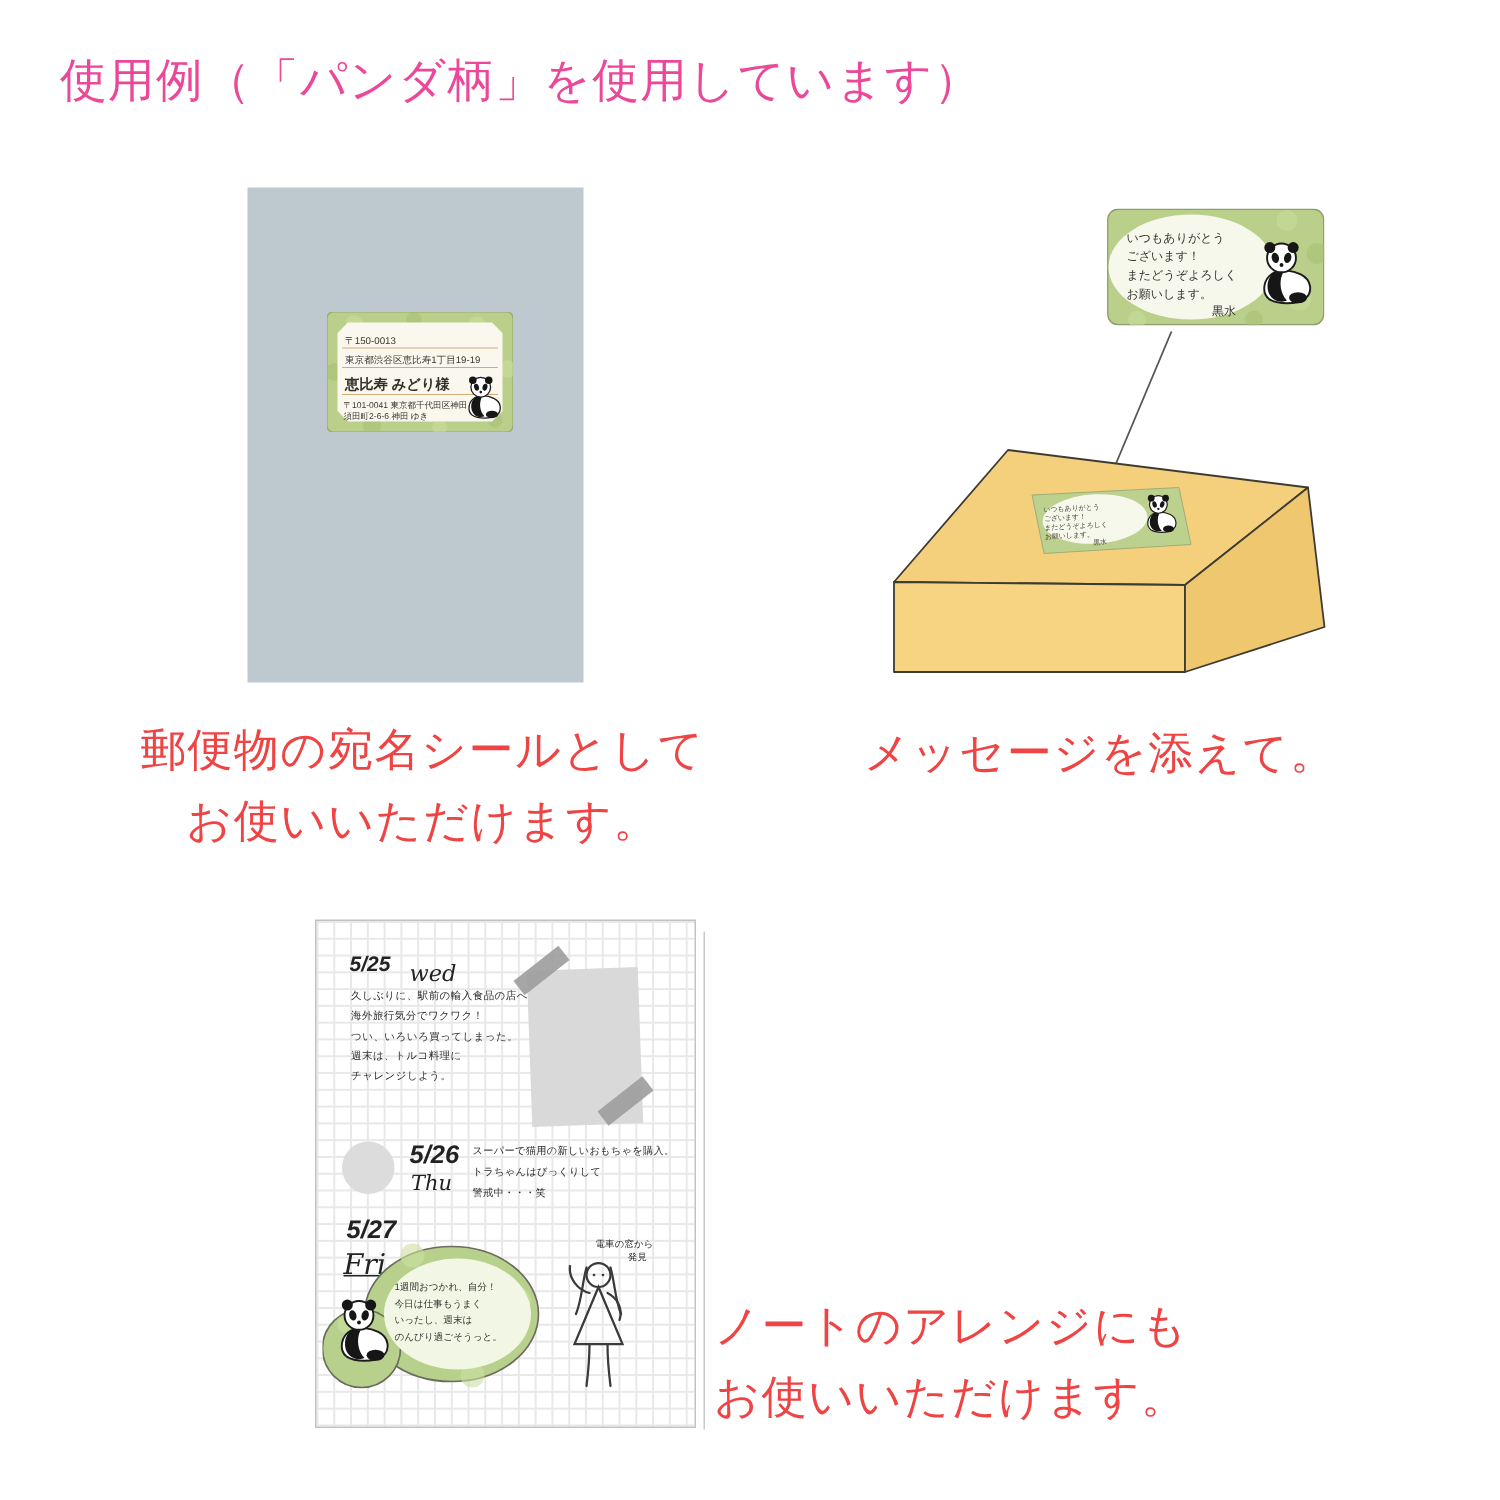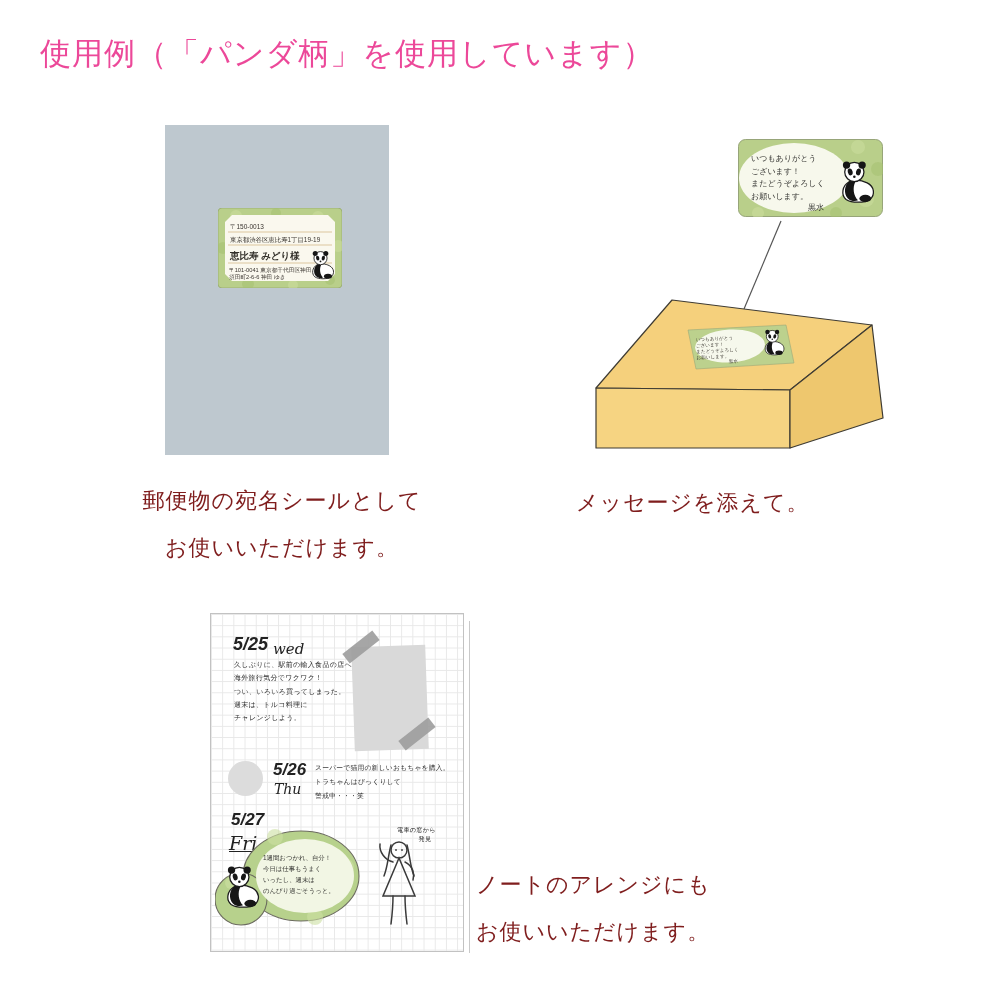--- a/index.html
+++ b/index.html
@@ -4,21 +4,21 @@
 <style>
   html,body{margin:0;padding:0;}
   body{
     width:1000px;height:1000px;position:relative;background:#ffffff;
     font-family:"Liberation Sans",sans-serif;color:#1b1b1b;overflow:hidden;
   }
   .abs{position:absolute;}
   
   .page-title{left:40px;top:33px;font-size:31px;letter-spacing:1px;color:#ec4899;}
   
-  .caption{font-size:22px;line-height:47px;color:#7f1d1d;letter-spacing:1px;}
+  .caption{font-size:30px;line-height:47px;color:#ef4444;letter-spacing:1px;}
   .cap-envelope{left:70px;top:477px;width:424px;text-align:center;}
   .cap-parcel{left:576px;top:479px;}
   .cap-notebook{left:476px;top:861px;}
   
   .envelope{left:165px;top:125px;width:224px;height:330px;background:#bec8cf;}
   
   .addr-label{left:218px;top:208px;}
   .msg-sticker{left:738px;top:139px;}
   .parcel-svg{left:580px;top:210px;}
   svg text{font-family:"Liberation Sans",sans-serif;}
@@ -154,21 +154,21 @@
     </g>
   </g>
 </svg>
 
 <div class="abs caption cap-parcel">
   <div>メッセージを添えて。</div>
 </div>
 
 <div class="abs notebook">
 
-  <div class="abs nb-date" style="left:22px;top:20px;font-size:18px;">5/25</div>
+  <div class="abs nb-date" style="left:22px;top:20px;font-size:14px;">5/25</div>
   <div class="abs nb-day" style="left:62px;top:26px;font-size:15px;">wed</div>
   <div class="abs nb-text" style="left:23px;top:44px;">
     <div>久しぶりに、駅前の輸入食品の店へ。</div>
     <div>海外旅行気分でワクワク！</div>
     <div>つい、いろいろ買ってしまった。</div>
     <div>週末は、トルコ料理に</div>
     <div>チャレンジしよう。</div>
   </div>
   <div class="abs photo"></div>
   <div class="abs tape" style="left:131px;top:27px;"></div>

